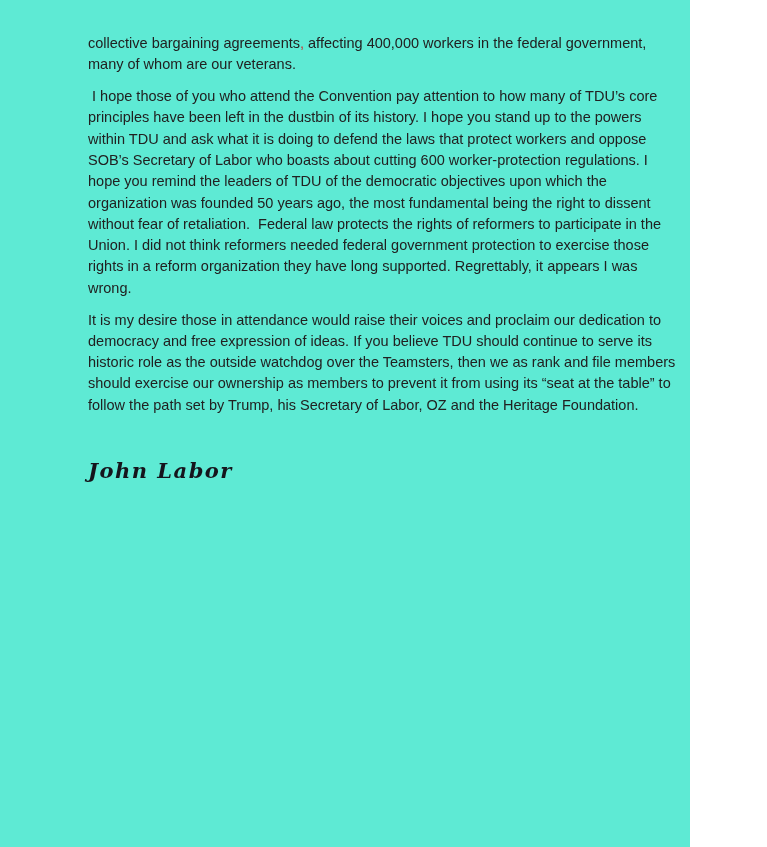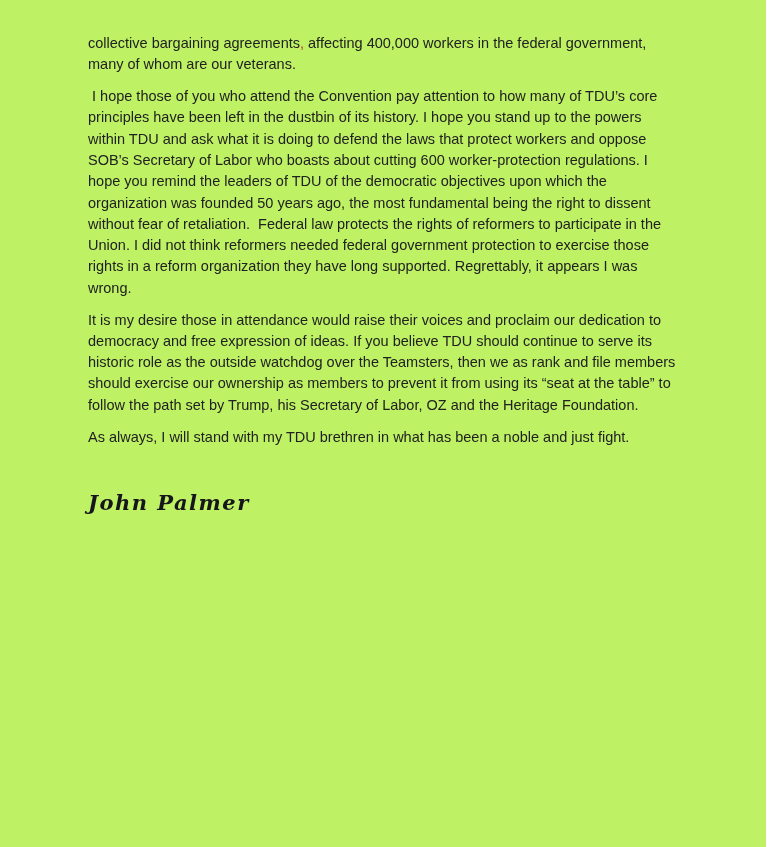--- a/index.html
+++ b/index.html
@@ -9,24 +9,24 @@
   }
   body {
     width: 767px;
     height: 847px;
     overflow: hidden;
     font-family: "Liberation Sans", sans-serif;
     color: #212121;
   }
   .page {
     box-sizing: border-box;
-    width: 766px;
+    width: 690px;
     height: 847px;
     padding: 33px 10px 0 88px;
-    background: #bef264;
+    background: #5eead4;
   }
   .para {
     margin: 0 0 10.5px 0;
     font-size: 14.5px;
     line-height: 21.3px;
     white-space: pre-wrap;       
     color: #212121;
   }
   .red-comma {
     color: #cc3333;
@@ -71,20 +71,19 @@
 Union. I did not think reformers needed federal government protection to exercise those
 rights in a reform organization they have long supported. Regrettably, it appears I was
 wrong.</p>
 
   <p class="para">It is my desire those in attendance would raise their voices and proclaim our dedication to
 democracy and free expression of ideas. If you believe TDU should continue to serve its
 historic role as the outside watchdog over the Teamsters, then we as rank and file members
 should exercise our ownership as members to prevent it from using its “seat at the table” to
 follow the path set by Trump, his Secretary of Labor, OZ and the Heritage Foundation.</p>
 
-  <p class="para">As always, I will stand with my TDU brethren in what has been a noble and just fight.</p>
 
   <div class="spacer-line"></div>
 
 
-  <p class="signature">John Palmer</p>
+  <p class="signature">John Labor</p>
 
 </div>
 
 </body></html>

